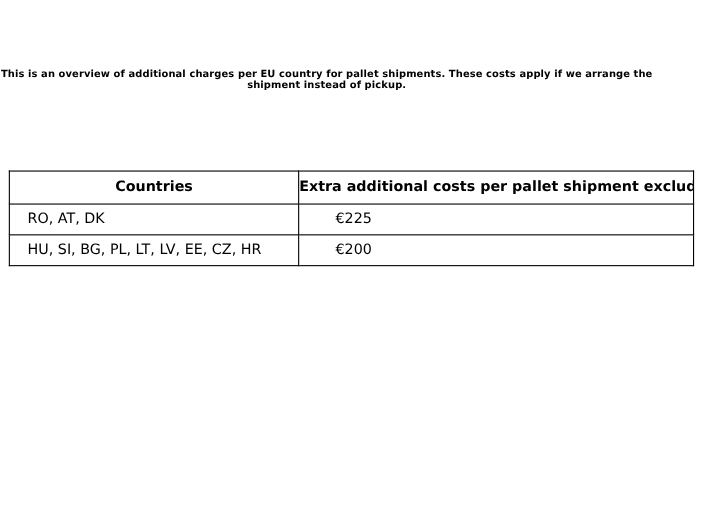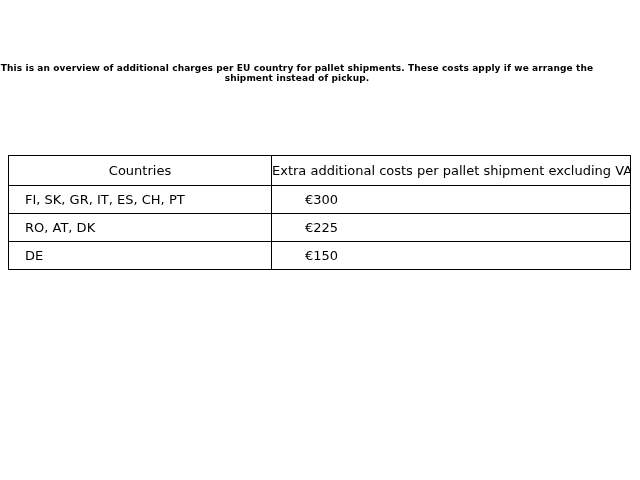--- a/index.html
+++ b/index.html
@@ -41,20 +41,21 @@
     font-size: 13px;
     font-weight: normal;
     vertical-align: middle;
     white-space: nowrap;
     overflow: hidden;
     padding: 0;
   }
   table.charges th {
     height: 29px;
     text-align: center;
+    font-weight: bold;
   }
   table.charges td {
     height: 27px;
     text-align: left;
   }
   table.charges td.countries-cell {
     padding-left: 16px;
   }
   table.charges td.cost-cell {
     padding-left: 33px;
@@ -73,25 +74,21 @@
     <col class="col-costs">
   </colgroup>
   <thead>
     <tr>
       <th>Countries</th>
       <th>Extra additional costs per pallet shipment excluding VAT</th>
     </tr>
   </thead>
   <tbody>
     <tr>
-      <td class="countries-cell">FI, SK, GR, IT, ES, CH, PT</td>
-      <td class="cost-cell">€300</td>
-    </tr>
-    <tr>
       <td class="countries-cell">RO, AT, DK</td>
       <td class="cost-cell">€225</td>
     </tr>
     <tr>
-      <td class="countries-cell">DE</td>
-      <td class="cost-cell">€150</td>
+      <td class="countries-cell">HU, SI, BG, PL, LT, LV, EE, CZ, HR</td>
+      <td class="cost-cell">€200</td>
     </tr>
   </tbody>
 </table>
 
 </body></html>

